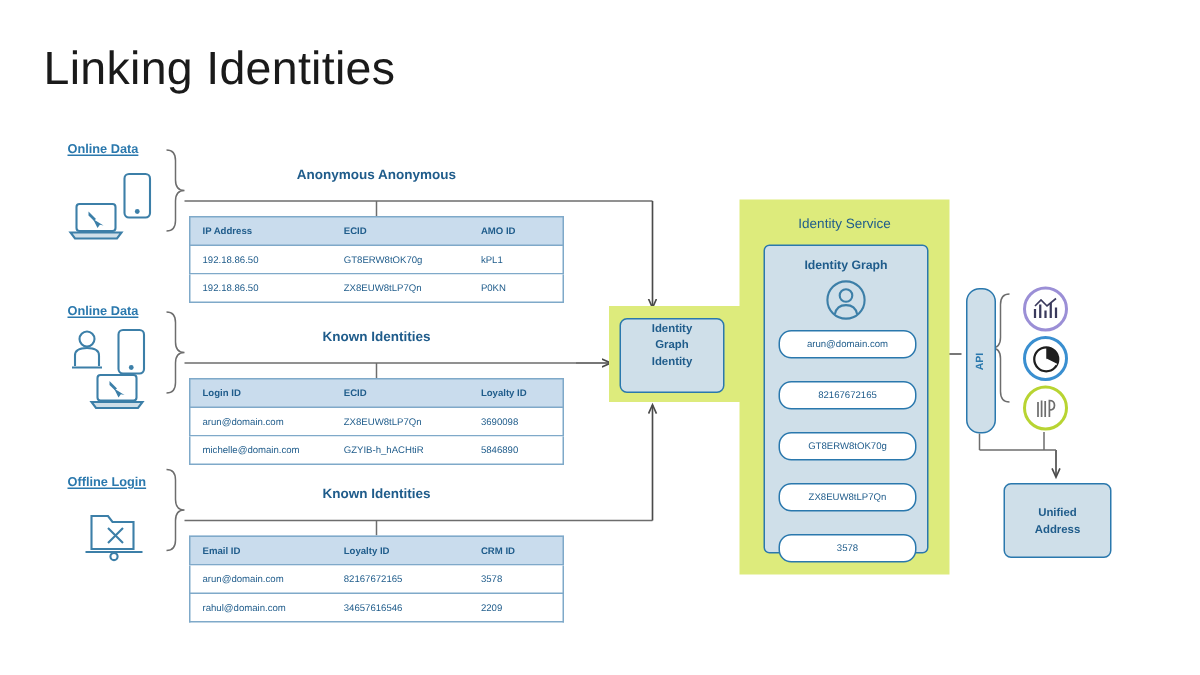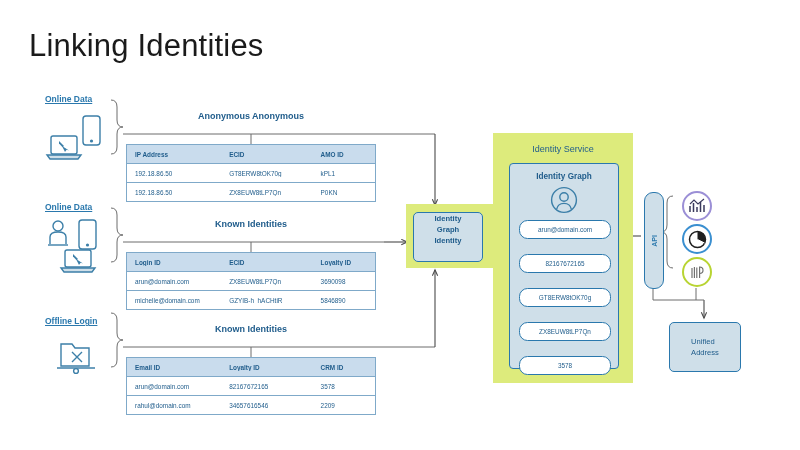--- a/index.html
+++ b/index.html
@@ -92,21 +92,21 @@
     position:absolute;left:50%;top:50%;
     transform:translate(-50%,-50%) rotate(-90deg);
     font-size:7px;font-weight:bold;color:#2a78ad;white-space:nowrap;
   }
 
   
   #unified-profile{
     left:668px;top:322px;width:70px;height:48px;background:#cfdfe9;
     border:1.4px solid #2a78ad;border-radius:5px;
     display:flex;align-items:center;justify-content:center;
-    font-size:7.6px;font-weight:normal;color:#1f5c8b;
+    font-size:7.6px;font-weight:bold;color:#1f5c8b;text-align:center;
     line-height:11px;
   }
 
   
   .ico-circle{
     position:absolute;width:30px;height:30px;border-radius:50%;
     background:#ffffff;box-sizing:border-box;
     display:flex;align-items:center;justify-content:center;
   }
 </style>

